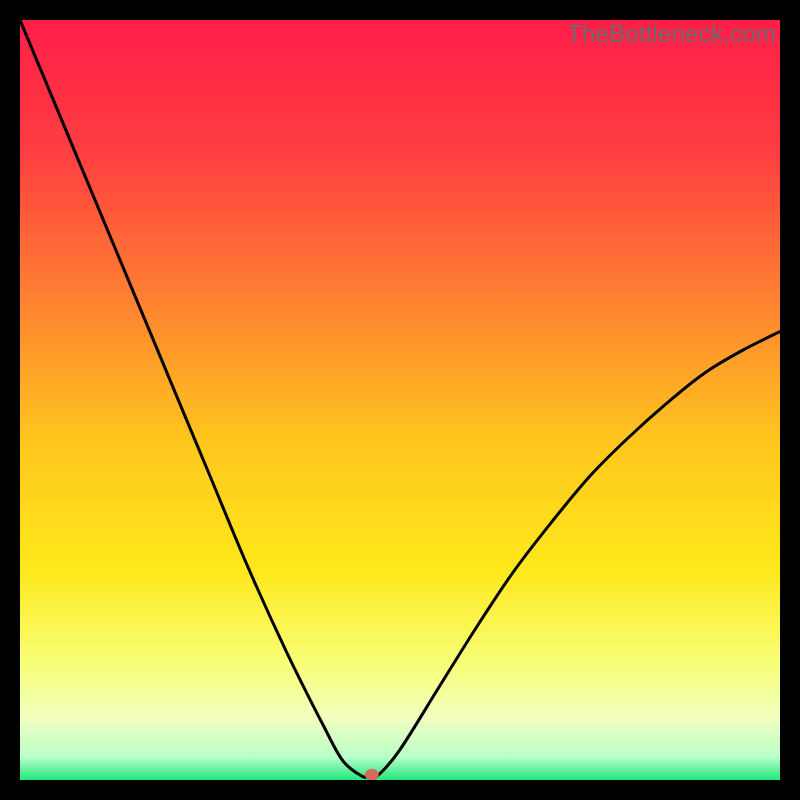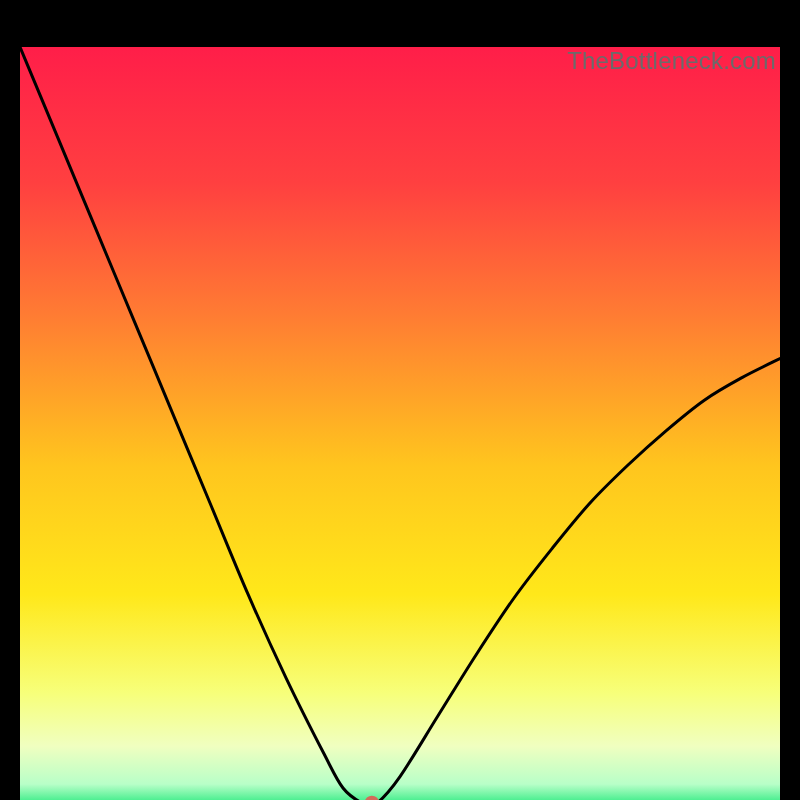--- a/index.html
+++ b/index.html
@@ -11,21 +11,20 @@
     overflow: hidden;
     font-family: Arial, Helvetica, sans-serif;
   }
   .frame {
     position: absolute;
     left: 20px;
     top: 20px;
     width: 760px;
     height: 616px;
     background: #000;
-    margin-top: 27px;
   }
   .plot-area {
     position: absolute;
     left: 0;
     top: 0;
     width: 760px;
     height: 760px;
     overflow: hidden;
   }
   .watermark {

